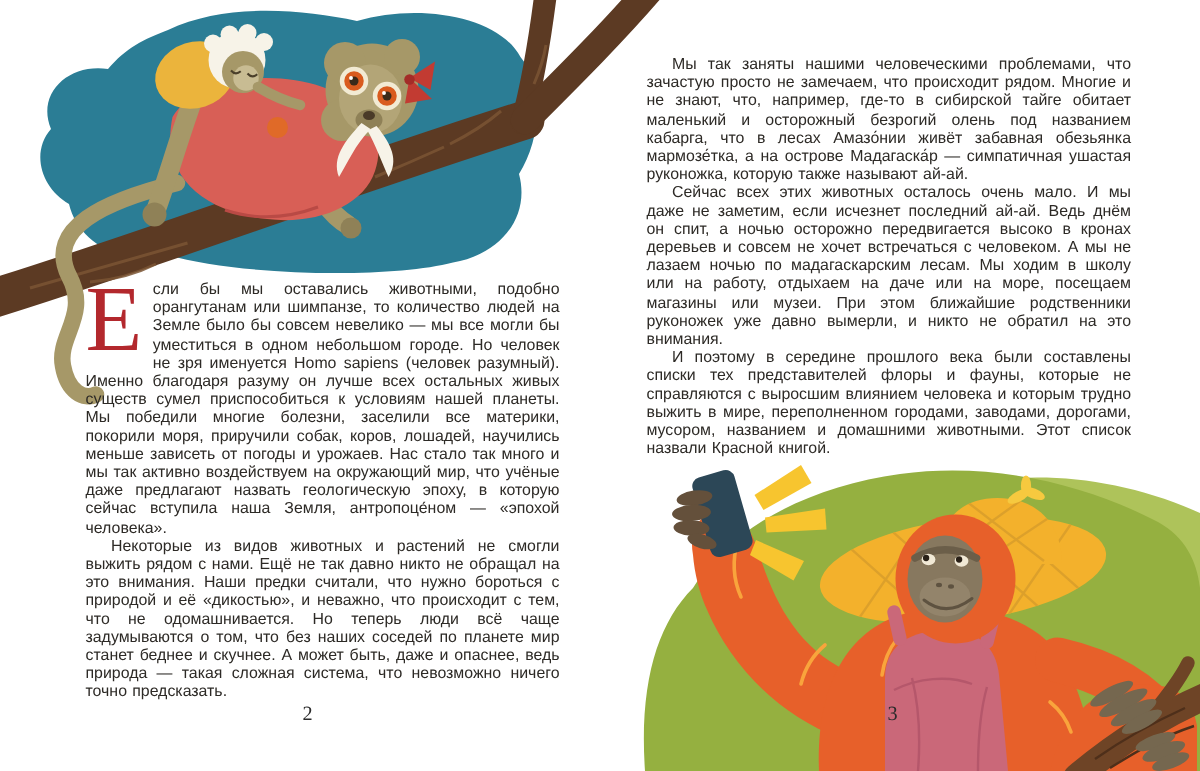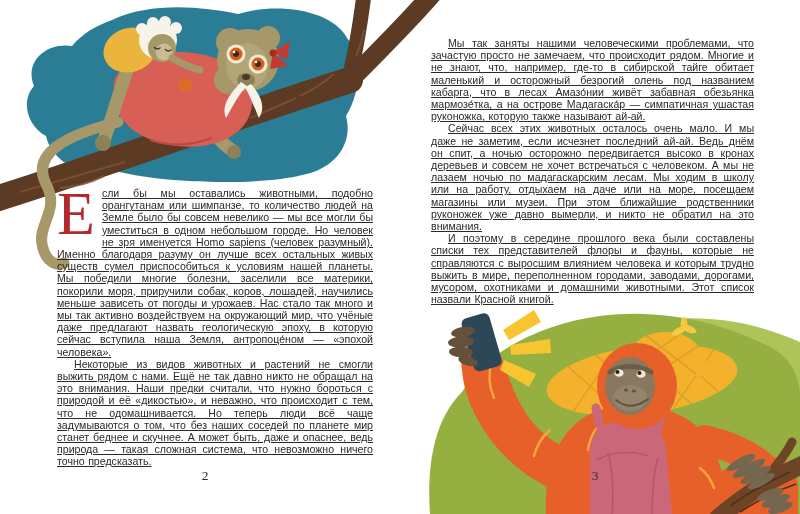--- a/index.html
+++ b/index.html
@@ -16,21 +16,21 @@
   .illus-right{left:400px;top:300px;}
   .text-block{
     position:absolute;
     font-size:10.6px;
     line-height:12.2px;
     color:#2d2a26;
     word-spacing:0.05em;
   }
   .text-left{left:57px;top:187px;width:316px;}
   .text-right{left:431px;top:37px;width:323px;}
-  .para{margin:0;text-align:justify;text-decoration:underline;}
+  .para{margin:0;text-align:justify;}
   .indent{text-indent:17px;}
   .dropcap{
     float:left;
     font-family:"Liberation Serif","DejaVu Serif",serif;
     font-size:62px;
     line-height:46px;
     color:#b3282d;
     margin:3px 7px 0 0;
     font-weight:400;
   }
@@ -141,21 +141,21 @@
     <p class="para">
       <span class="dropcap">Е</span><span>сли бы мы оставались животными, подобно орангутанам или шимпанзе, то количество людей на Земле было бы совсем невелико — мы все могли бы уместиться в одном небольшом городе. Но человек не зря именуется Homo sapiens (человек разумный). Именно благодаря разуму он лучше всех остальных живых существ сумел приспособиться к условиям нашей планеты. Мы победили многие болезни, заселили все материки, покорили моря, приручили собак, коров, лошадей, научились меньше зависеть от погоды и урожаев. Нас стало так много и мы так активно воздействуем на окружающий мир, что учёные даже предлагают назвать геологическую эпоху, в которую сейчас вступила наша Земля, антропоце́ном — «эпохой человека».</span>
     </p>
     <p class="para indent">Некоторые из видов животных и растений не смогли выжить рядом с нами. Ещё не так давно никто не обращал на это внимания. Наши предки считали, что нужно бороться с природой и её «дикостью», и неважно, что происходит с тем, что не одомашнивается. Но теперь люди всё чаще задумываются о том, что без наших соседей по планете мир станет беднее и скучнее. А может быть, даже и опаснее, ведь природа — такая сложная система, что невозможно ничего точно предсказать.</p>
   </div>
   <div class="page-num page-num-left">2</div>
 
   <div class="text-block text-right">
     <p class="para indent">Мы так заняты нашими человеческими проблемами, что зачастую просто не замечаем, что происходит рядом. Многие и не знают, что, например, где-то в сибирской тайге обитает маленький и осторожный безрогий олень под названием кабарга, что в лесах Амазо́нии живёт забавная обезьянка мармозе́тка, а на острове Мадагаска́р — симпатичная ушастая руконожка, которую также называют ай-ай.</p>
     <p class="para indent">Сейчас всех этих животных осталось очень мало. И мы даже не заметим, если исчезнет последний ай-ай. Ведь днём он спит, а ночью осторожно передвигается высоко в кронах деревьев и совсем не хочет встречаться с человеком. А мы не лазаем ночью по мадагаскарским лесам. Мы ходим в школу или на работу, отдыхаем на даче или на море, посещаем магазины или музеи. При этом ближайшие родственники руконожек уже давно вымерли, и никто не обратил на это внимания.</p>
-    <p class="para indent">И поэтому в середине прошлого века были составлены списки тех представителей флоры и фауны, которые не справляются с выросшим влиянием человека и которым трудно выжить в мире, переполненном городами, заводами, дорогами, мусором, охотниками и домашними животными. Этот список назвали Красной книгой.</p>
+    <p class="para indent">И поэтому в середине прошлого века были составлены списки тех представителей флоры и фауны, которые не справляются с выросшим влиянием человека и которым трудно выжить в мире, переполненном городами, заводами, дорогами, мусором, названием и домашними животными. Этот список назвали Красной книгой.</p>
   </div>
 
   <svg class="illus illus-right" width="400" height="214" viewBox="0 0 400 214">
     <defs>
       <clipPath id="brimclip">
           <ellipse cx="242" cy="80" rx="96" ry="34"></ellipse>
         </clipPath>
       <clipPath id="domeclip">
         <path d="M226,76 C224,48 240,32 265,32 C292,32 308,50 308,76 Z"></path>
       </clipPath>

